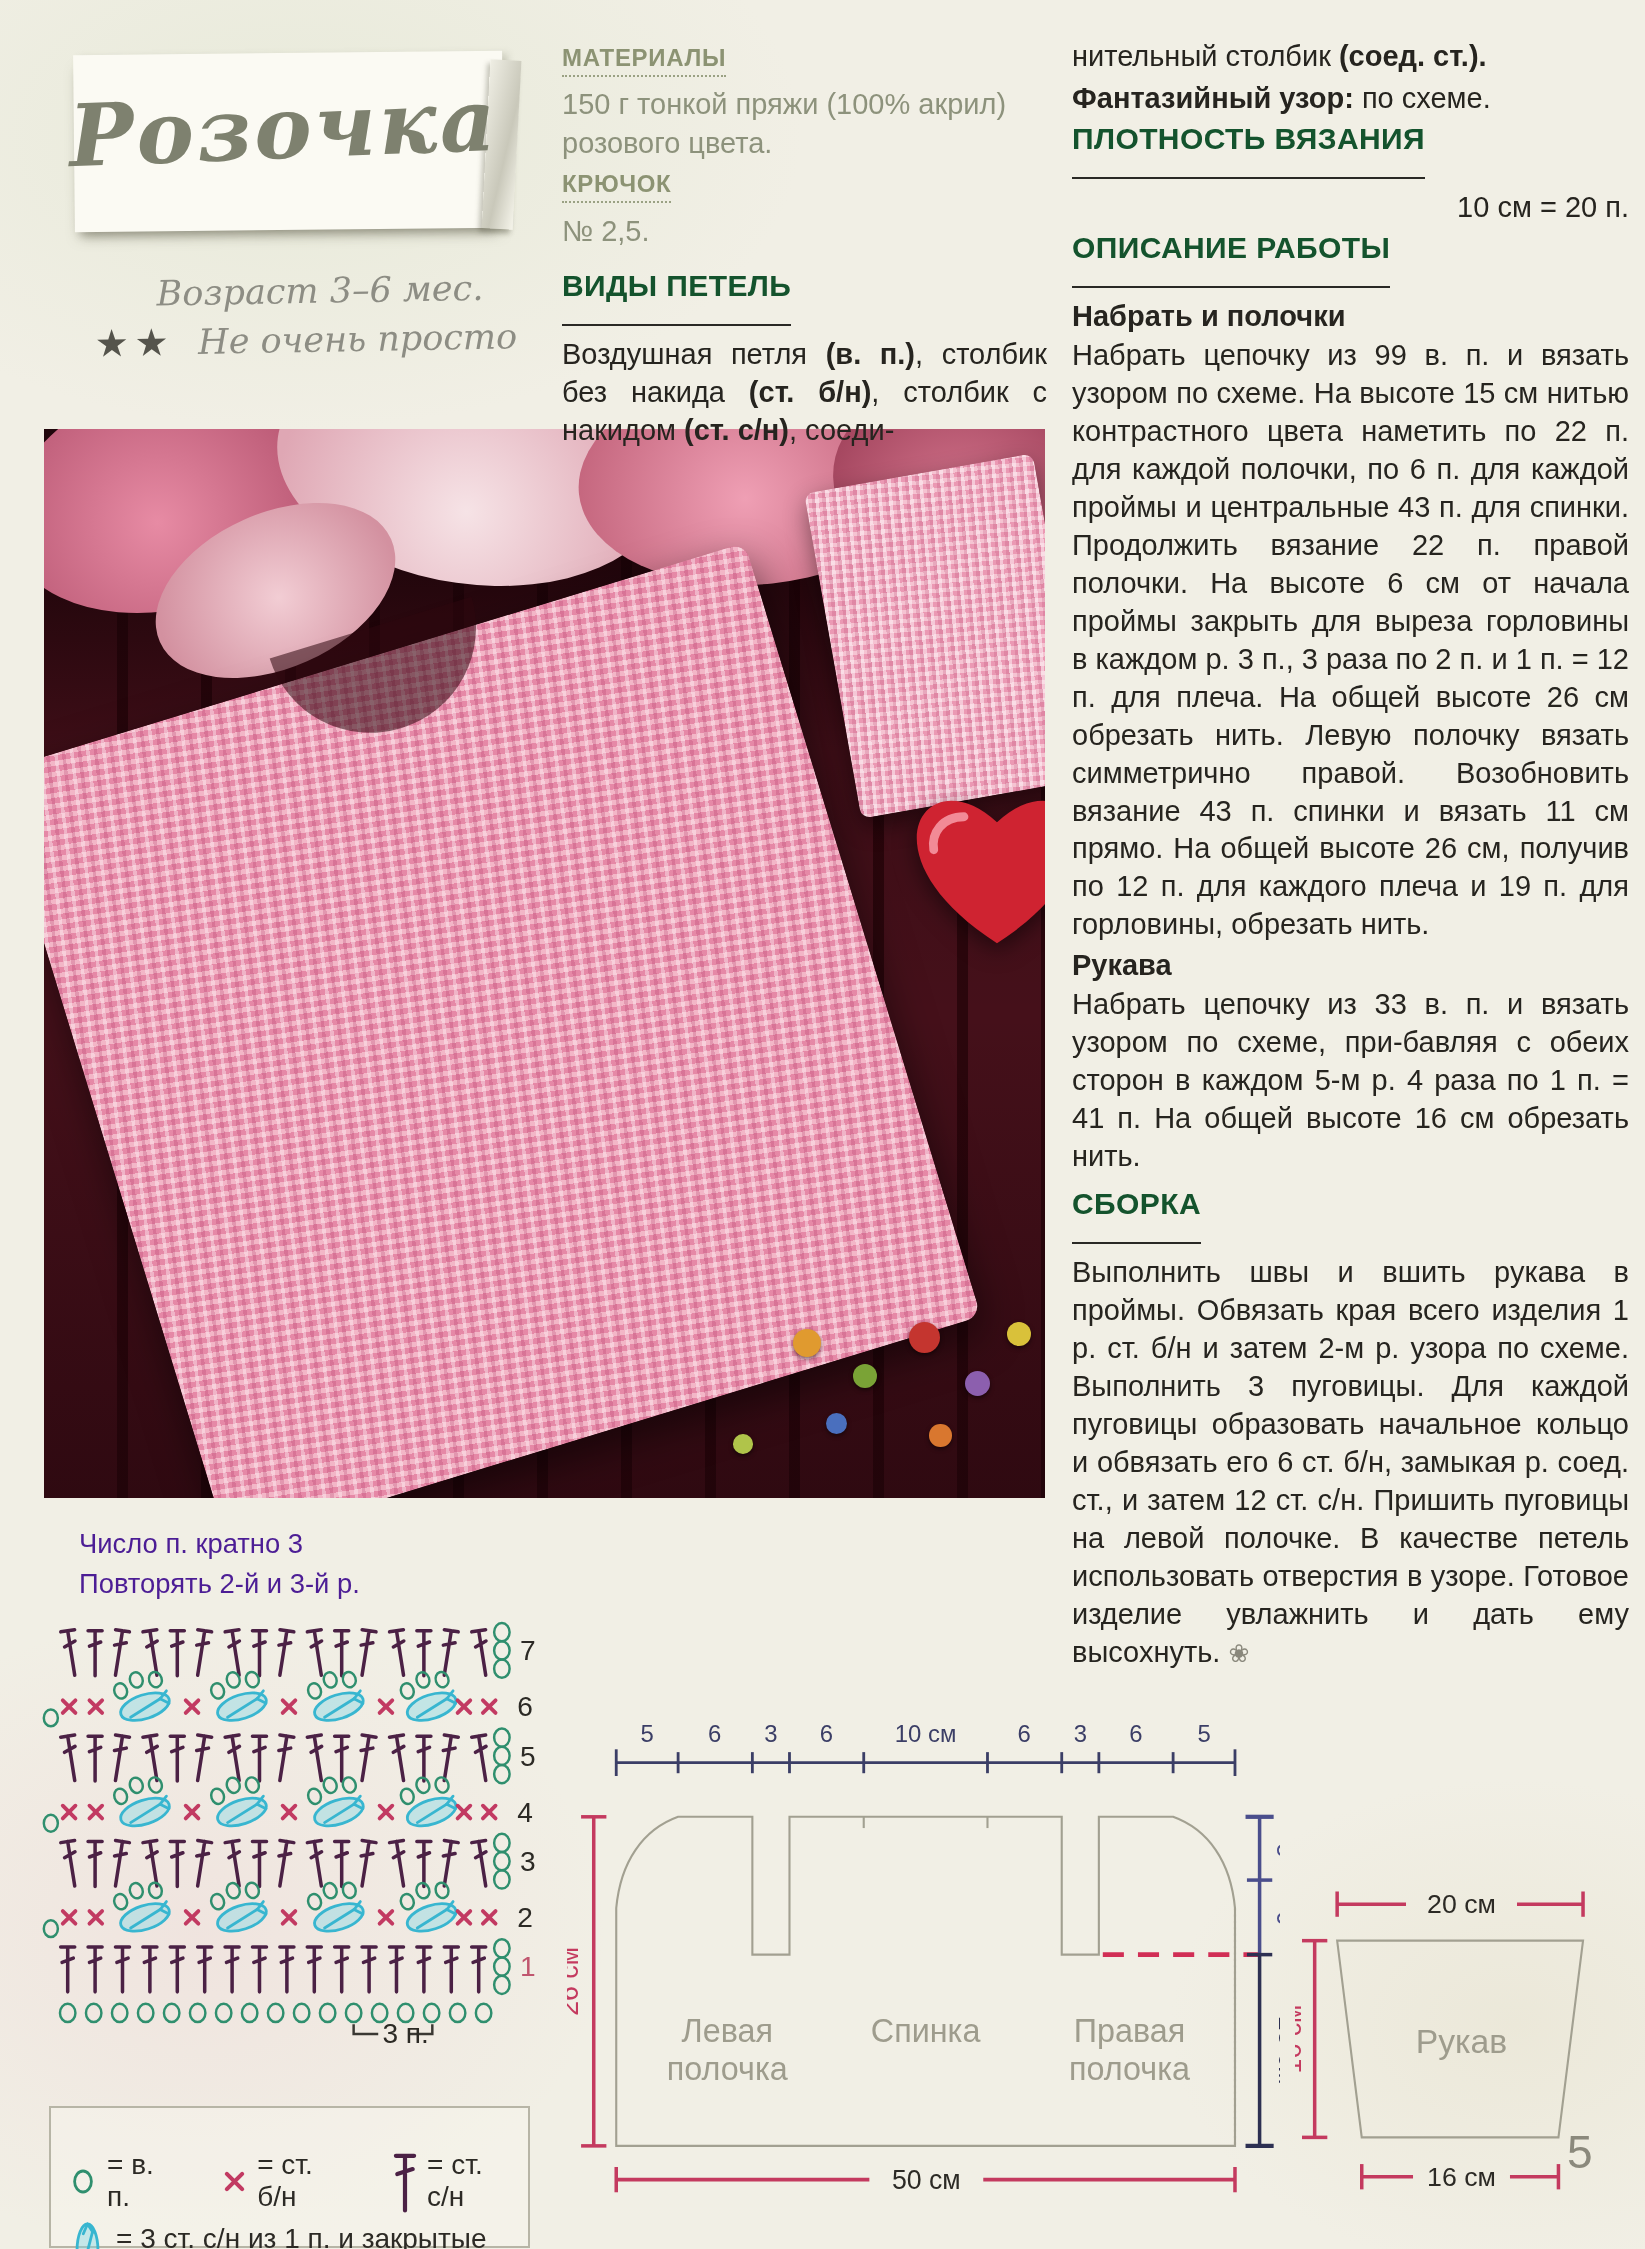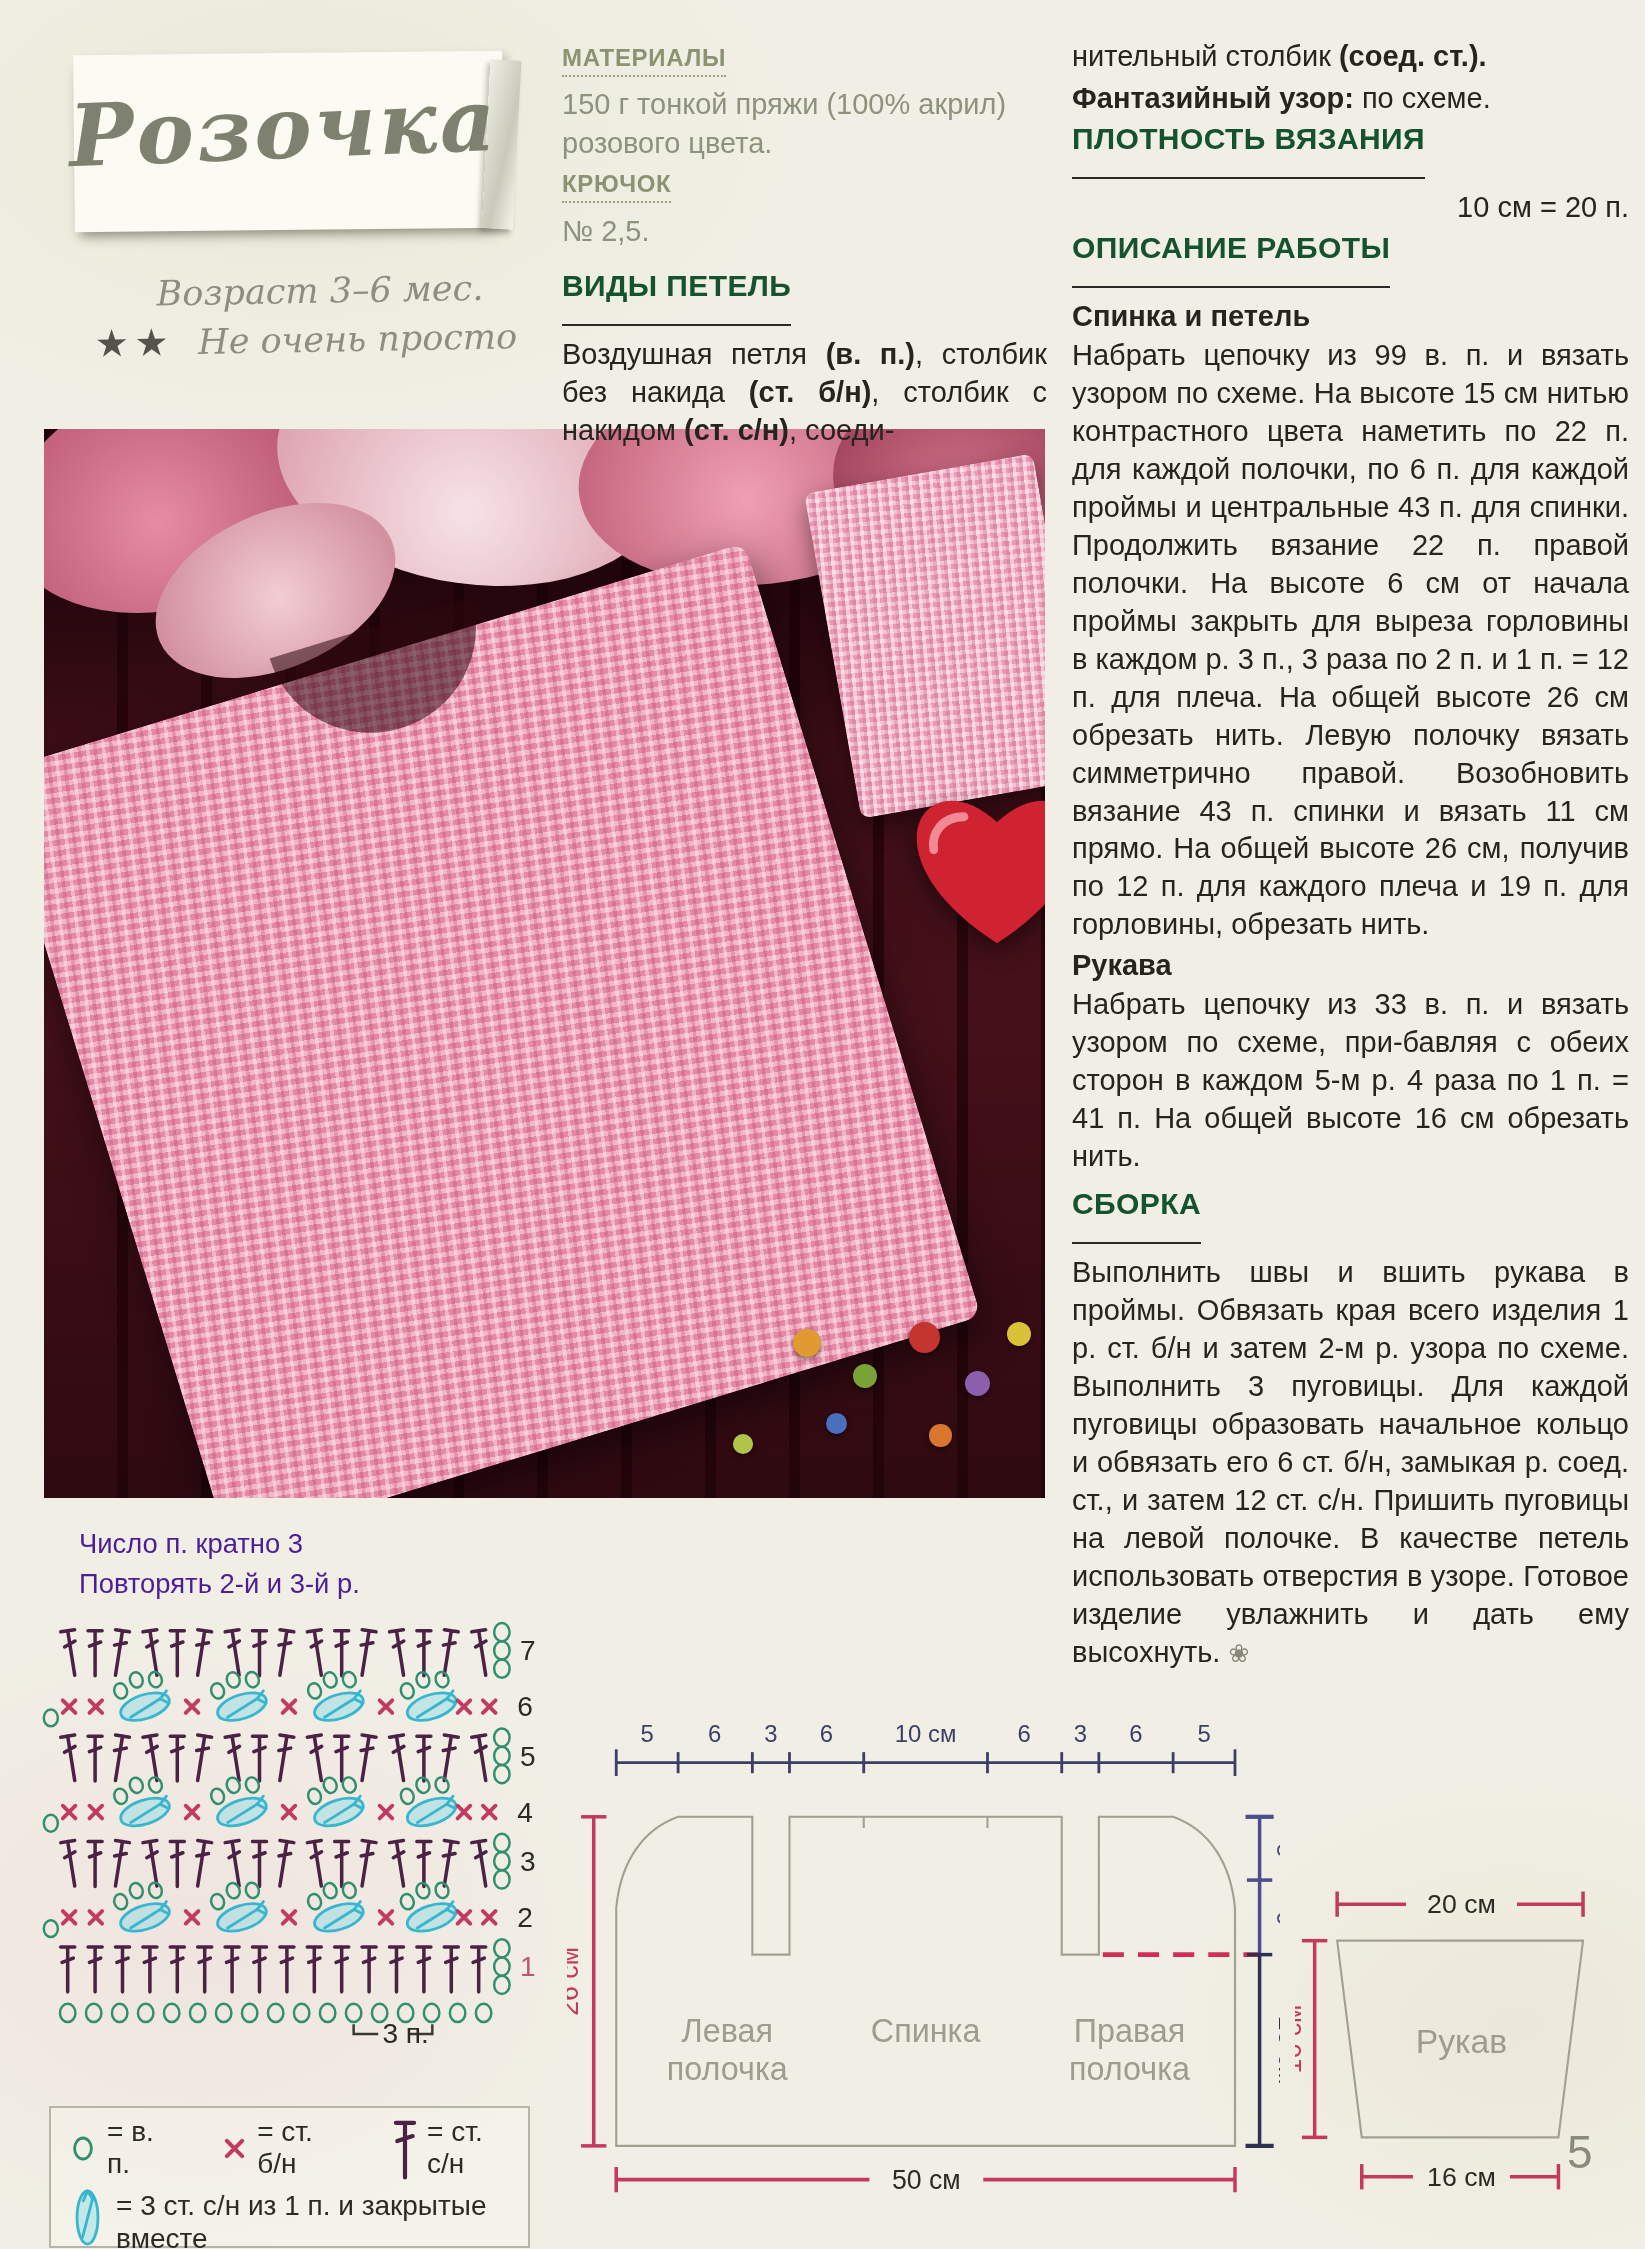--- a/index.html
+++ b/index.html
@@ -62,21 +62,21 @@
   .body-p.nj{text-align:right;}
   .bold-label{font-size:29px;font-weight:bold;margin:1.4px 0 4.2px 0;}
   .mt18{margin-top:7px;} .mt26{margin-top:18.3px;}
   .flower{color:#8a887c;font-size:25px;}
   
   .chart-notes{position:absolute;left:79px;top:1524px;font-size:27.4px;line-height:1.45;color:#4c1d95;}
   #crochet-chart{position:absolute;left:41px;top:1604px;}
   .legend-box{position:absolute;left:49px;top:2106px;width:477px;height:138px;border:2.1px solid #b7b5a6;
         background:rgba(250,249,242,0.35);}
   .legend-row{display:flex;align-items:center;gap:9.8px;font-size:28px;color:#2c2a25;padding:0 18.3px;}
-  .legend-row.r1{margin-top:5px;}
+  .legend-row.r1{margin-top:38px;}
   .legend-row.r2{margin-top:1.4px;align-items:flex-start;}
   .legend-row .sym{flex:0 0 auto;display:flex;align-items:center;justify-content:center;}
   .legend-sep{width:39px;}
   .legend-text2{line-height:1.2;padding-top:4.2px;}
   
   #body-schematic{position:absolute;left:567px;top:1724px;}
   #sleeve-schematic{position:absolute;left:1295px;top:1842px;}
   .page-number{position:absolute;left:1567px;top:2125px;font-size:46px;color:#8b897c;}
   svg text{font-family:"Liberation Sans",sans-serif;}
 </style>
@@ -135,21 +135,21 @@
     <div class="h-black">ВИДЫ ПЕТЕЛЬ</div>
     <p class="body-p"><span>Воздушная петля </span><b>(в. п.)</b><span>, столбик без накида </span><b>(ст. б/н)</b><span>, столбик с накидом </span><b>(ст. с/н)</b><span>, соеди-</span></p>
   </div>
 
   <div class="col-right">
     <p class="body-p"><span>нительный столбик </span><b>(соед. ст.).</b></p>
     <p class="body-p"><b>Фантазийный узор:</b><span> по схеме.</span></p>
     <div class="h-black">ПЛОТНОСТЬ ВЯЗАНИЯ</div>
     <p class="body-p nj">10 см = 20 п.</p>
     <div class="h-black">ОПИСАНИЕ РАБОТЫ</div>
-    <p class="bold-label">Спинка и петель</p>
+    <p class="bold-label">Набрать и полочки</p>
     <p class="body-p">Набрать цепочку из 99 в. п. и вязать узором по схеме. На высоте 15 см нитью контрастного цвета наметить по 22 п. для каждой полочки, по 6 п. для каждой проймы и центральные 43 п. для спинки. Продолжить вязание 22 п. правой полочки. На высоте 6 см от начала проймы закрыть для выреза горловины в каждом р. 3 п., 3 раза по 2 п. и 1 п. = 12 п. для плеча. На общей высоте 26 см обрезать нить. Левую полочку вязать симметрично правой. Возобновить вязание 43 п. спинки и вязать 11 см прямо. На общей высоте 26 см, получив по 12 п. для каждого плеча и 19 п. для горловины, обрезать нить.</p>
     <p class="bold-label">Рукава</p>
     <p class="body-p">Набрать цепочку из 33 в. п. и вязать узором по схеме, при-бавляя с обеих сторон в каждом 5-м р. 4 раза по 1 п. = 41 п. На общей высоте 16 см обрезать нить.</p>
     <div class="h-black mt18">СБОРКА</div>
     <p class="body-p"><span>Выполнить швы и вшить рукава в проймы. Обвязать края всего изделия 1 р. ст. б/н и затем 2-м р. узора по схеме. Выполнить 3 пуговицы. Для каждой пуговицы образовать начальное кольцо и обвязать его 6 ст. б/н, замыкая р. соед. ст., и затем 12 ст. с/н. Пришить пуговицы на левой полочке. В качестве петель использовать отверстия в узоре. Готовое изделие увлажнить и дать ему высохнуть.</span> <span class="flower">❀</span></p>
   </div>
 
   <div class="chart-notes">
     <div>Число п. кратно 3</div>
     <div>Повторять 2-й и 3-й р.</div>

